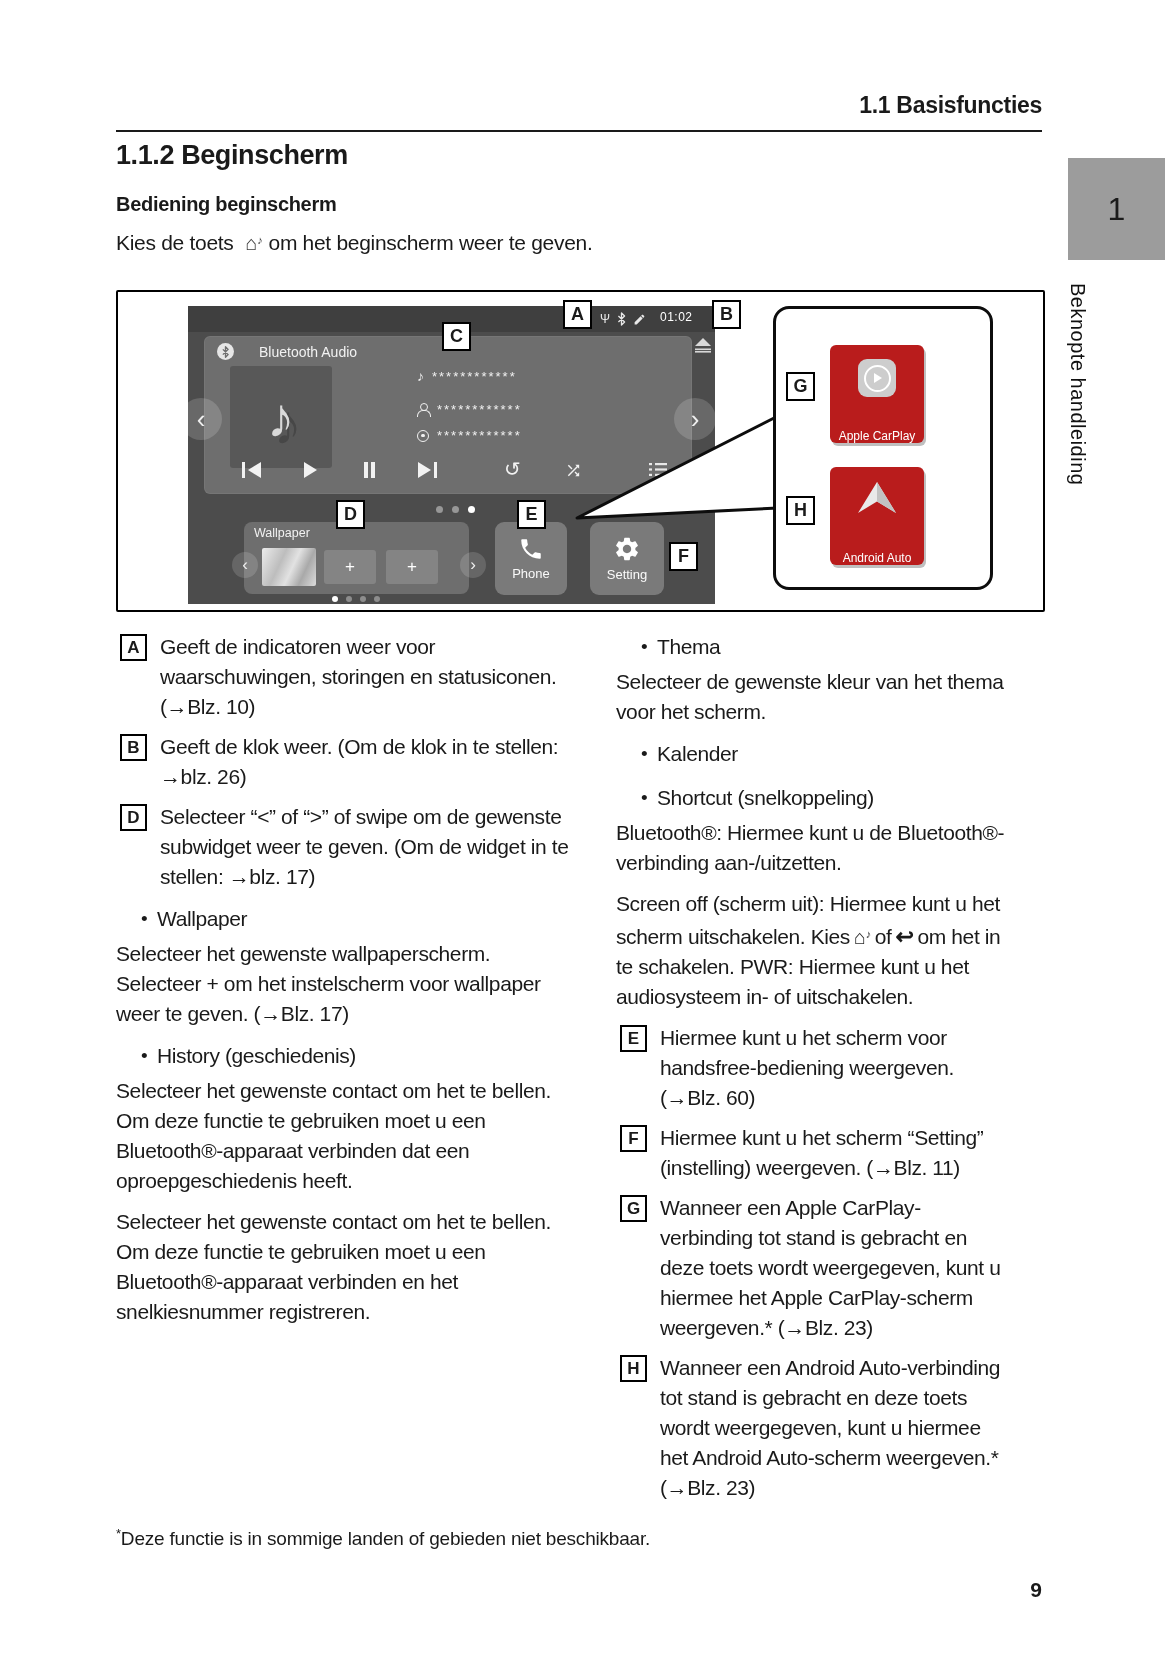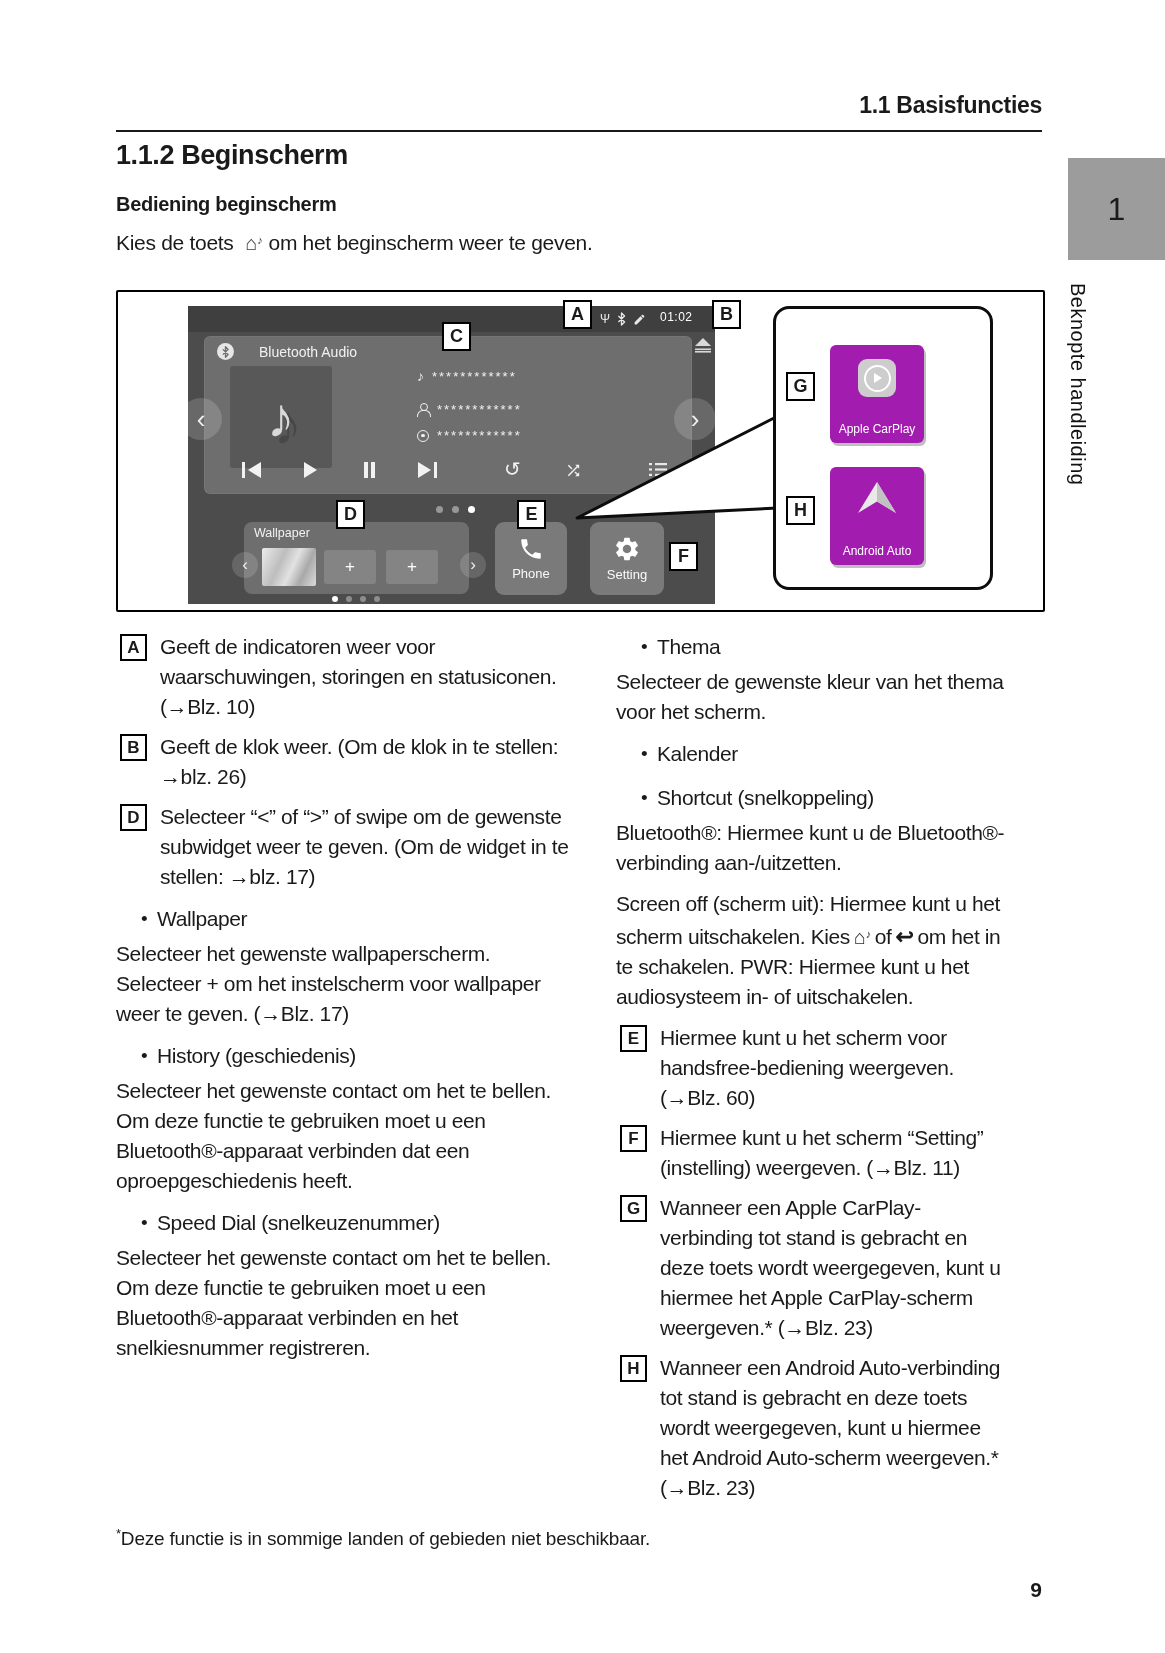--- a/index.html
+++ b/index.html
@@ -93,23 +93,23 @@
     background:rgba(255,255,255,0.15); color:#efefef; font-size:17px;
     display:flex; align-items:center; justify-content:center; }
   .tile { position:absolute; top:216px; height:73px; background:#7a7a7a; border-radius:9px;
     display:flex; flex-direction:column; align-items:center; justify-content:center; gap:4px; }
   .tile .t-label { color:#fafafa; font-size:13px; }
 
   
   .wedge { position:absolute; left:0; top:0; z-index:2; pointer-events:none; }
   .panel { position:absolute; left:655px; top:14px; width:220px; height:284px;
     background:#fff; border:3.5px solid #0d0d0d; border-radius:16px; z-index:3; }
-  .ptile { position:absolute; left:54px; width:94px; height:98px; background:#a21caf;
+  .ptile { position:absolute; left:54px; width:94px; height:98px; background:#b91c1c;
     border-radius:6px; display:flex; flex-direction:column; align-items:center;
-    justify-content:flex-end; padding-bottom:7px; box-shadow:2px 3px 0 rgba(0,0,0,0.25); }
+    justify-content:flex-end; box-shadow:2px 3px 0 rgba(0,0,0,0.25); }
   .ptile .t-label { color:#fff; font-size:12px; white-space:nowrap; }
   .cp-icon { position:absolute; top:14px; left:28px; width:38px; height:38px;
     background:#cdcdcd; border-radius:9px; display:flex; align-items:center; justify-content:center; }
   .cp-circ { width:27px; height:27px; border:2.6px solid #fff; border-radius:50%;
     display:flex; align-items:center; justify-content:center; }
   .cp-play { width:0; height:0; border-top:5px solid transparent; border-bottom:5px solid transparent;
     border-left:8px solid #fff; margin-left:2px; }
   .aa-icon { position:absolute; top:14px; left:26px; }
 
   
@@ -331,21 +331,20 @@
       <span class="cbox">C</span>
     </div>
     <div class="citem">
       <span class="cbox">D</span>
       <span>Selecteer “&lt;” of “&gt;” of swipe om de gewenste subwidget weer te geven. (Om de widget in te stellen: →blz. 17)</span>
     </div>
     <div class="blt">Wallpaper</div>
     <p class="para">Selecteer het gewenste wallpaperscherm. Selecteer + om het instelscherm voor wallpaper weer te geven. (→Blz. 17)</p>
     <div class="blt">History (geschiedenis)</div>
     <p class="para">Selecteer het gewenste contact om het te bellen. Om deze functie te gebruiken moet u een Bluetooth®-apparaat verbinden dat een oproepgeschiedenis heeft.</p>
-    <div class="blt">Speed Dial (snelkeuzenummer)</div>
     <p class="para">Selecteer het gewenste contact om het te bellen. Om deze functie te gebruiken moet u een Bluetooth®-apparaat verbinden en het snelkiesnummer registreren.</p>
   </div>
 
   <div class="col col-right">
     <div class="blt" style="margin-top:0;">Thema</div>
     <p class="para">Selecteer de gewenste kleur van het thema voor het scherm.</p>
     <div class="blt sp">Kalender</div>
     <div class="blt">Shortcut (snelkoppeling)</div>
     <p class="para">Bluetooth®: Hiermee kunt u de Bluetooth®-verbinding aan-/uitzetten.</p>
     <p class="para">

